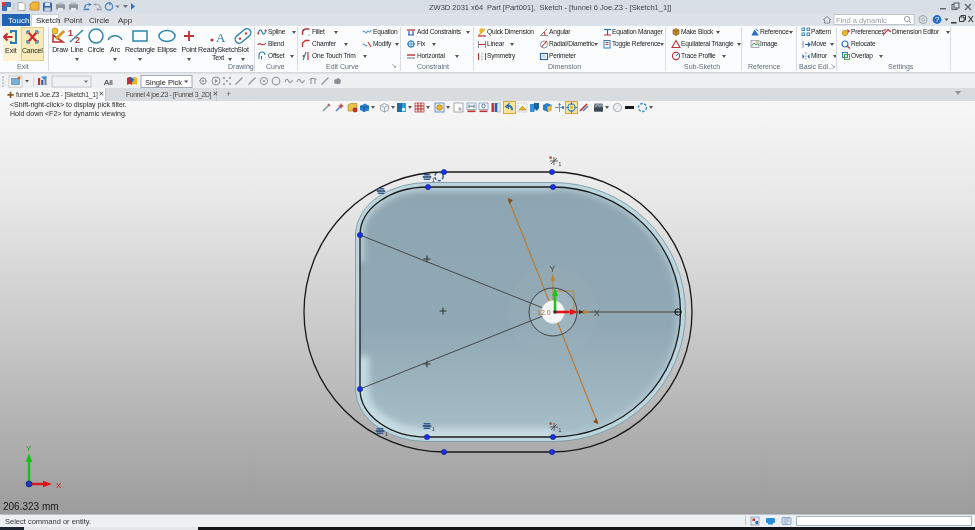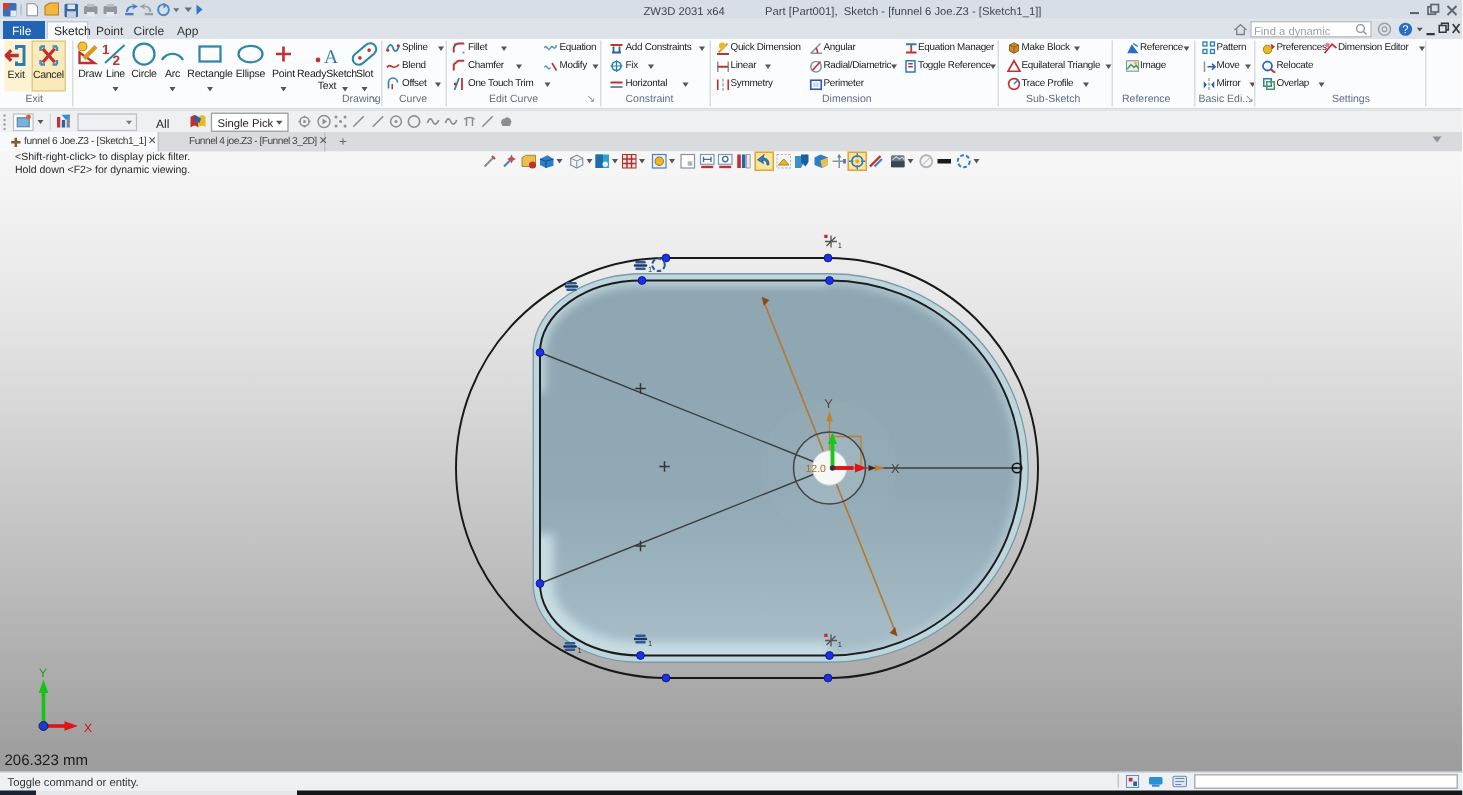--- a/index.html
+++ b/index.html
@@ -29,30 +29,30 @@
     <rect x="83.5" y="8.6" width="5.5" height="1.6" fill="#3f7ec0"></rect>
 <path d="M101 8c0-3-2.5-4.5-5-4l1-1.6-4 2 4 2-1-1.5c2-.4 3.5.8 3.6 3z" fill="#9aa1a9"></path>
     <rect x="96.5" y="8.6" width="5.5" height="1.6" fill="#9aa1a9"></rect>
 <circle cx="109" cy="6.5" r="3.6" fill="none" stroke="#4d86c4" stroke-width="1.3"></circle>
     <path d="M109 1.6l2.4 2-2.4 2z" fill="#4d86c4"></path>
 <path d="M115.5 5.5h4l-2 2.6z" fill="#6a7077"></path>
 <path d="M123 5h5l-2.5 3z" fill="#6a7077"></path>
 <path d="M131 3l4 3.4-4 3.4z" fill="#2e78c8"></path>
 </svg>
 <div class="t" style="left:429px;top:3px;font-size:7.5px;color:#40454c">ZW3D 2031 x64</div>
-<div class="t" style="left:510px;top:3px;font-size:7.5px;color:#40454c">Part [Part001],&nbsp; Sketch - [funnel 6 Joe.Z3 - [Sketch1_1]]</div>
+<div class="t" style="left:487px;top:3px;font-size:7.5px;color:#40454c">Part [Part001],&nbsp; Sketch - [funnel 6 Joe.Z3 - [Sketch1_1]]</div>
 <svg class="abs" style="left:938px;top:2px" width="37" height="10" viewBox="0 0 37 10">
 <rect x="2" y="6" width="6" height="1.4" fill="#5e646b"></rect>
 <rect x="14" y="2.5" width="5" height="5" fill="none" stroke="#5e646b" stroke-width="1.1"></rect>
     <rect x="16" y="1" width="5" height="5" fill="#d8dee5" stroke="#5e646b" stroke-width="1.1"></rect>
 <path d="M27 2l6 6m0-6l-6 6" stroke="#5e646b" stroke-width="1.3"></path>
 </svg>
 <div class="abs" style="left:0;top:13px;width:975px;height:13px;background:#dde2e8"></div>
 <div class="abs" style="left:2px;top:13.5px;width:28px;height:12.5px;background:#2264b4"></div>
-<div class="t" style="left:8px;top:15.5px;font-size:8px;color:#fff">File</div>
+<div class="t" style="left:8px;top:15.5px;font-size:8px;color:#fff">Touch</div>
 <div class="abs" style="left:31px;top:13.5px;width:28px;height:13px;background:#fbfcfd;border:1px solid #c8cdd3;border-bottom:none"></div>
 <div class="t" style="left:36px;top:15.5px;font-size:8px;color:#222">Sketch</div>
 <div class="t" style="left:64px;top:15.5px;font-size:8px;color:#333">Point</div>
 <div class="t" style="left:89px;top:15.5px;font-size:8px;color:#333">Circle</div>
 <div class="t" style="left:118px;top:15.5px;font-size:8px;color:#333">App</div>
 <svg class="abs" style="left:820px;top:13px" width="155" height="13" viewBox="0 0 155 13">
 <path d="M3 7l4-3.5L11 7M4.5 6.5V10h5V6.5" fill="none" stroke="#7a828c" stroke-width=".9"></path>
 <rect x="14" y="1.5" width="80" height="10" fill="#fff" stroke="#b4bac1" stroke-width=".8"></rect>
 <circle cx="87" cy="6" r="2.6" fill="none" stroke="#8a929c" stroke-width=".9"></circle>
     <path d="M89 8l2 2" stroke="#8a929c" stroke-width=".9"></path>
@@ -636,21 +636,21 @@
     <path d="M3 8l5-5" stroke="#c8ccd0" stroke-width="1"></path>
   </svg>
 <svg class="abs" style="left:623.5px;top:101.5px" width="11" height="11" viewBox="0 0 11 11">
     <rect x="1" y="4" width="9" height="3" fill="#1a1a1a"></rect>
   </svg>
 <svg class="abs" style="left:636.5px;top:101.5px" width="11" height="11" viewBox="0 0 11 11">
     <circle cx="5.5" cy="5.5" r="4" fill="none" stroke="#2a7fc8" stroke-width="1.3" stroke-dasharray="2.5 1.5"></circle>
   </svg>
 <div class="car" style="left:649px;top:106px"></div>
 <div class="abs" style="left:0;top:514px;width:975px;height:13px;background:#edf1f4;border-top:1px solid #b8c0c8"></div>
-<div class="t" style="left:5px;top:516.5px;font-size:7.5px;color:#333">Toggle command or entity.</div>
+<div class="t" style="left:5px;top:516.5px;font-size:7.5px;color:#333">Select command or entity.</div>
 <div class="sep" style="left:745px;top:516px;height:9px;background:#c0c6cc"></div>
 <svg class="abs" style="left:750px;top:515.5px" width="45" height="10" viewBox="0 0 45 10">
 <rect x="1" y="1" width="8" height="8" fill="#e8eef6" stroke="#6a8ab0" stroke-width=".7"></rect>
     <rect x="2.5" y="2.5" width="2.5" height="2.5" fill="#c03030"></rect>
     <rect x="5.5" y="5" width="2.5" height="3" fill="#2a5fae"></rect>
 <rect x="16" y="2" width="9" height="5" rx="1" fill="#2a8fd4"></rect>
     <rect x="18" y="7" width="5" height="1.5" fill="#2a8fd4"></rect>
 <rect x="32" y="1.5" width="9" height="7" rx="1" fill="#dde6ee" stroke="#6a8ab0" stroke-width=".7"></rect>
     <path d="M33.5 3h6M33.5 5h6M33.5 7h4" stroke="#6a8ab0" stroke-width=".7"></path>
 </svg>

